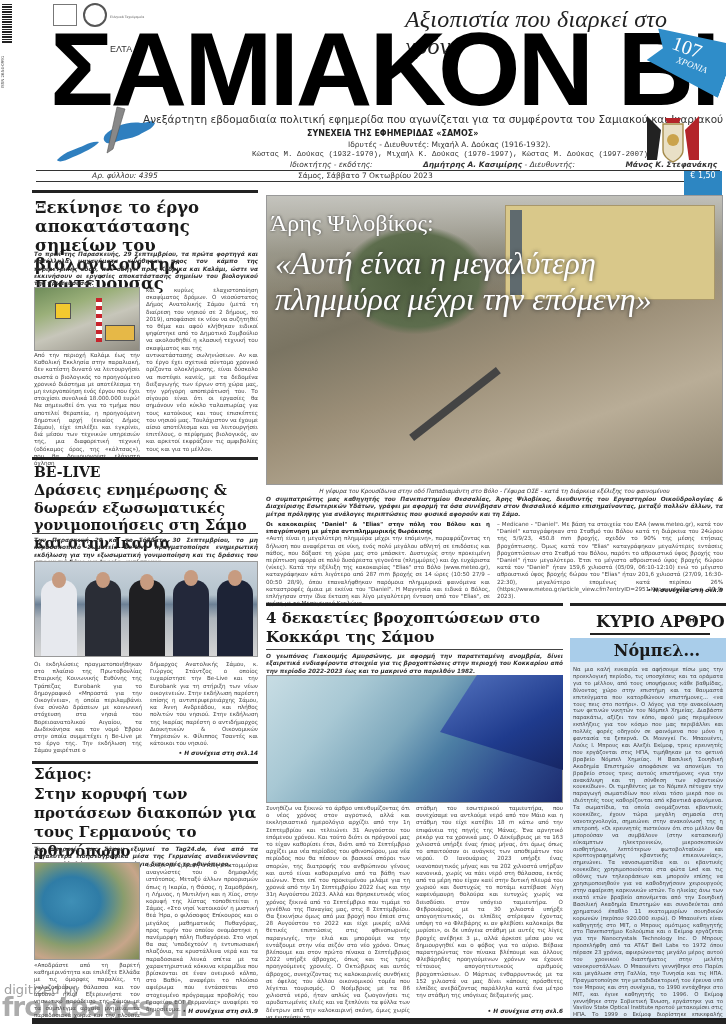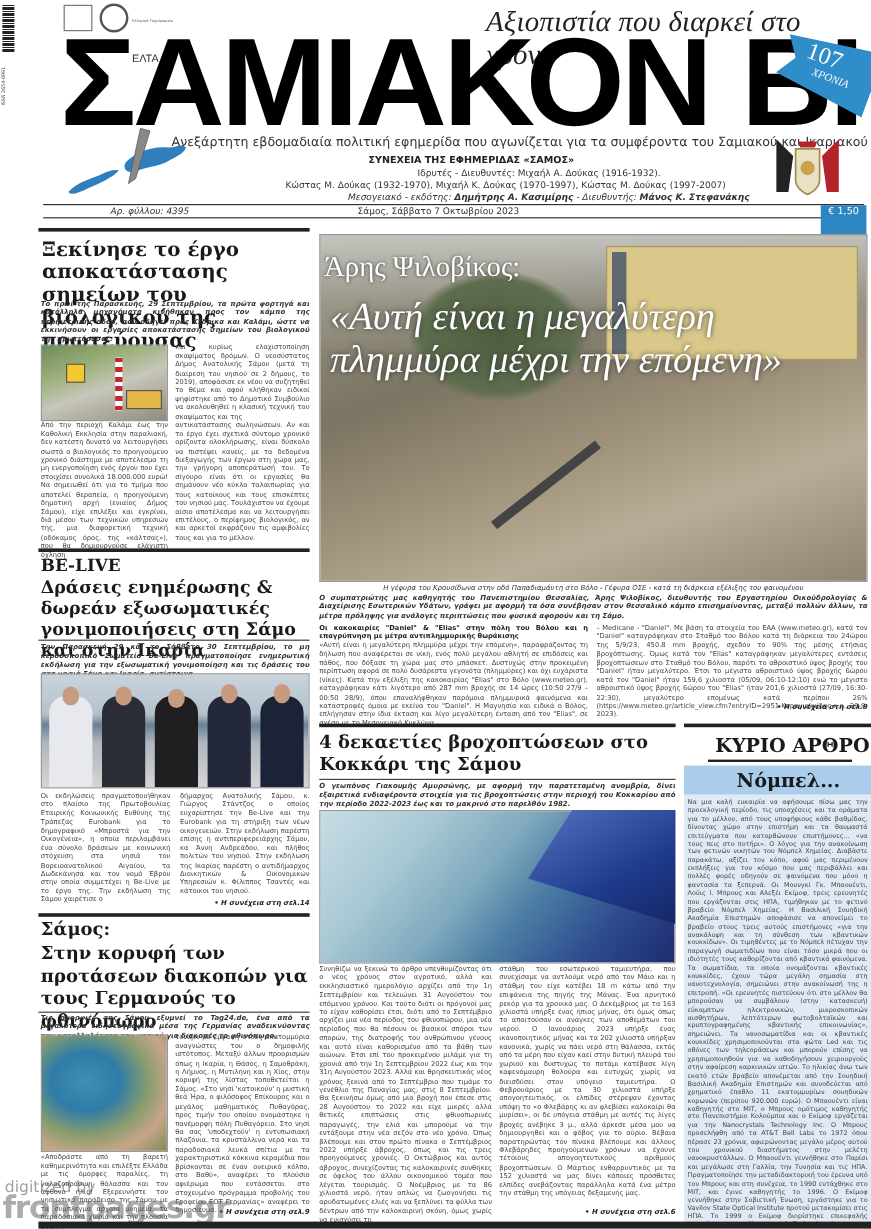--- a/index.html
+++ b/index.html
@@ -17,23 +17,23 @@
   .elta-sub { left: 110px; top: 15px; font-size: 3px; color: #555; }
   .motto { left: 405px; top: 6px; font-family: "Liberation Serif", serif; font-style: italic; font-size: 24px; color: #222; letter-spacing: 0.2px; }
   .title { left: 50px; top: 22px; font-family: "Liberation Sans", sans-serif; font-weight: bold; font-size: 104px; line-height: 95px; letter-spacing: -3px; color: #000; transform: scaleX(1.02); transform-origin: left; white-space: nowrap; }
   .ribbon { left: 650px; top: 30px; width: 80px; height: 56px; background: #2f8dc9; transform: rotate(20deg); clip-path: polygon(0 20%, 100% 0, 100% 100%, 0 80%, 14% 50%); }
   .ribbon-num { left: 672px; top: 36px; font-family: "Liberation Serif", serif; font-size: 20px; color: #fff; transform: rotate(20deg); }
   .ribbon-txt { left: 676px; top: 60px; font-family: "Liberation Serif", serif; font-style: italic; font-size: 9px; color: #fff; transform: rotate(20deg); }
   .samos-map { left: 55px; top: 105px; width: 110px; height: 60px; }
   .subtitle { left: 143px; top: 113px; font-size: 10.5px; color: #333; white-space: nowrap; }
   .cont-line { left: 307px; top: 129px; font-size: 8px; font-weight: bold; color: #222; }
   .founders-1 { left: 348px; top: 140px; font-size: 7.5px; color: #333; text-align: right; }
-  .founders-2 { left: 238px; top: 150px; font-size: 7.5px; color: #333; }
+  .founders-2 { left: 252px; top: 150px; font-size: 7.5px; color: #333; font-family: Liberation Mono, monospace; }
   .owner { left: 290px; top: 160px; font-size: 7.5px; color: #333; font-style: italic; }
-  .owner b { font-weight: bold; }
+  .owner b { font-weight: bold; margin-left: 48px; }
   .crest { left: 643px; top: 110px; width: 60px; height: 60px; }
 
   .info-bar { left: 36px; top: 170px; width: 684px; height: 12px; border-top: 1px solid #333; border-bottom: 1px solid #333; }
   .issue { left: 44px; top: 171px; font-size: 7.5px; font-style: italic; color: #333; margin-left: 48px; }
   .date { left: 298px; top: 171px; font-size: 7.5px; color: #333; }
   .price { left: 684px; top: 171px; width: 38px; height: 28px; background: #2d86c2; color: #fff; font-size: 8px; text-align: center; line-height: 10px; }
 
   
   .rule-thick { height: 3px; background: #222; }
   .rule-thin { height: 1px; background: #444; }
@@ -141,21 +141,21 @@
   <path d="M2 55 C10 46 22 44 30 40 C34 38 40 36 44 37 C40 42 28 48 18 52 C10 56 4 58 2 55 Z" fill="#2f7fbf"></path>
   <path d="M50 30 C58 22 72 16 86 18 C92 18 96 14 100 18 C98 24 90 26 84 30 C76 34 66 34 58 38 C52 40 46 36 50 30 Z" fill="#2f7fbf"></path>
   <path d="M62 2 L70 4 L58 44 L52 48 Z" fill="#888" stroke="#555" stroke-width="0.6"></path>
 </svg>
 
 <div class="abs subtitle">Ανεξάρτητη εβδομαδιαία πολιτική εφημερίδα που αγωνίζεται για τα συμφέροντα του Σαμιακού και Ικαριακού λαού</div>
 <div class="abs cont-line">ΣΥΝΕΧΕΙΑ ΤΗΣ ΕΦΗΜΕΡΙΔΑΣ «ΣΑΜΟΣ»</div>
 <div class="abs founders-1">Ιδρυτές - Διευθυντές: Μιχαήλ Α. Δούκας (1916-1932).</div>
 <div class="abs founders-2">Κώστας Μ. Δούκας (1932-1970), Μιχαήλ Κ. Δούκας (1970-1997), Κώστας Μ. Δούκας (1997-2007)</div>
 <div class="abs owner">
-  <span>Μεσογειακό - εκδότης:</span>
+  <span>Ιδιοκτήτης - εκδότης:</span>
   <b>Δημήτρης Α. Κασιμίρης</b>
   <span>- Διευθυντής:</span>
   <b>Μάνος Κ. Στεφανάκης</b>
 </div>
 
 <svg class="abs crest" viewBox="0 0 60 60">
   <path d="M4 6 L18 20 L14 50 L4 50 Z" fill="#222"></path>
   <path d="M56 6 L42 20 L46 50 L56 50 Z" fill="#b3242a"></path>
   <path d="M20 14 L40 14 L40 40 C40 48 30 52 30 52 C30 52 20 48 20 40 Z" fill="#e9e0c6" stroke="#a48a4a" stroke-width="1.4"></path>
   <circle cx="30" cy="30" r="6" fill="#caa34c"></circle>

